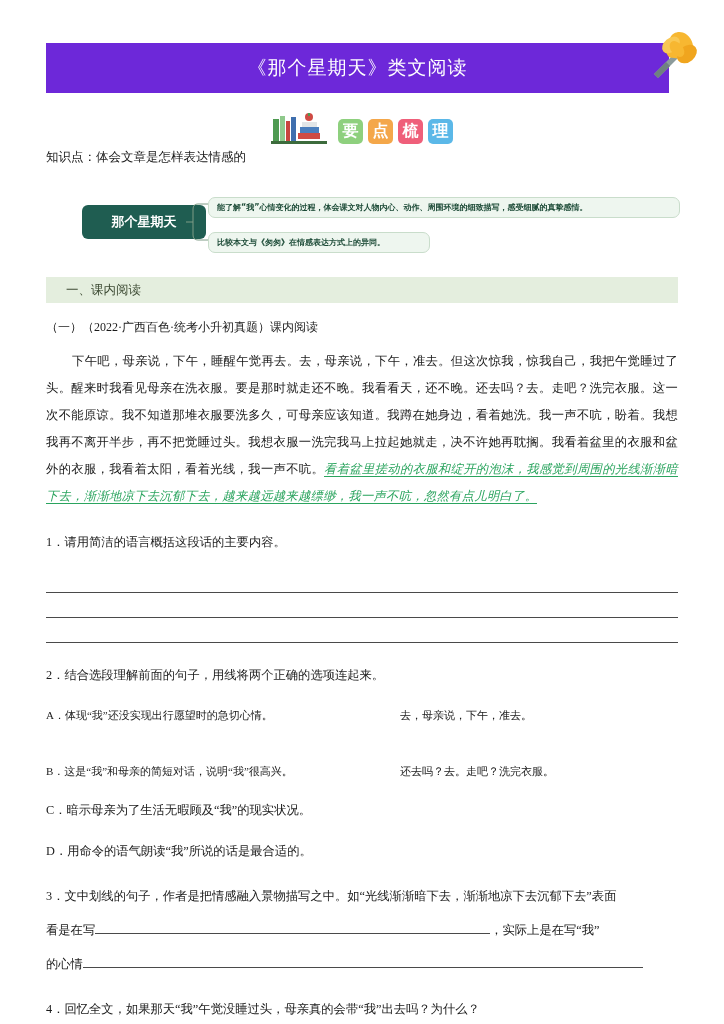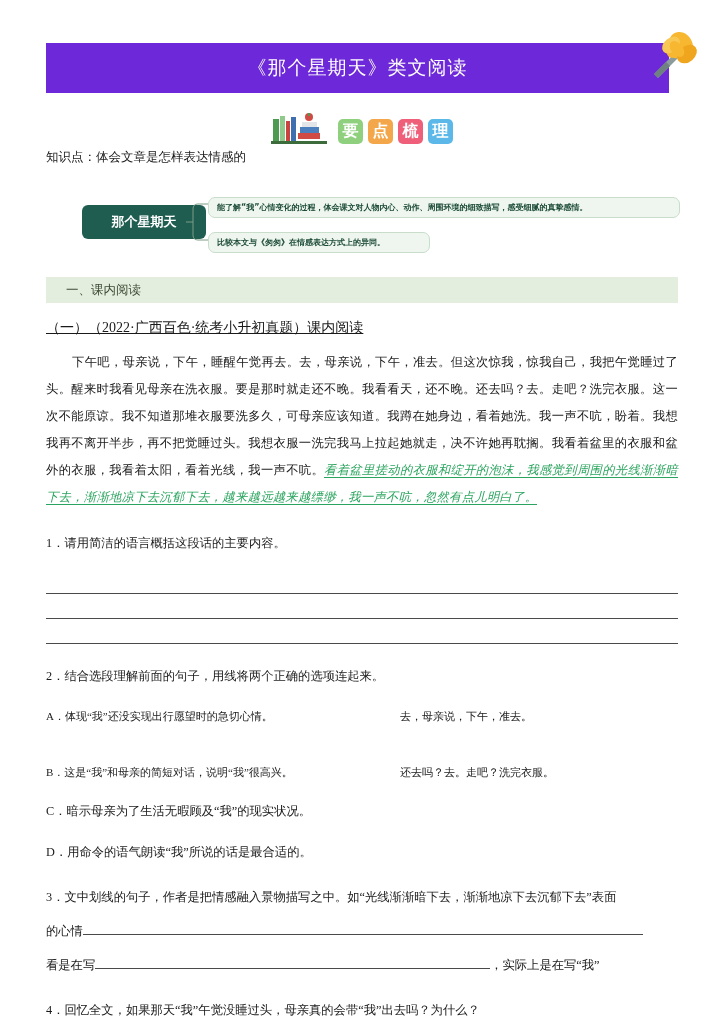--- a/index.html
+++ b/index.html
@@ -144,23 +144,22 @@
     align-items: center;
     padding-left: 20px;
     box-sizing: border-box;
     font-size: 12.5px;
     color: #3c4a33;
     font-family: "Liberation Serif", serif;
   }
 
   .sub-head {
     margin: 16px 46px 0 46px;
-    font-size: 14px;
-    font-family: "Liberation Serif", serif;
-    text-decoration: underline;
+    font-size: 12px;
+    font-family: "Liberation Serif", serif;
   }
 
   
   .passage {
     margin: 12px 46px 0 46px;
     font-size: 12.3px;
     line-height: 27px;
     text-align: justify;
     text-justify: inter-ideograph;
     font-family: "DejaVu Serif", "Liberation Serif", serif;
@@ -273,22 +272,22 @@
     <div class="match-right">去，母亲说，下午，准去。</div>
   </div>
   <div class="q match-row" style="margin-top:34px">
     <div class="match-left">B．这是“我”和母亲的简短对话，说明“我”很高兴。</div>
     <div class="match-right">还去吗？去。走吧？洗完衣服。</div>
   </div>
   <div class="q opt">C．暗示母亲为了生活无暇顾及“我”的现实状况。</div>
   <div class="q opt">D．用命令的语气朗读“我”所说的话是最合适的。</div>
 
   <div class="q q-stem">3．文中划线的句子，作者是把情感融入景物描写之中。如“光线渐渐暗下去，渐渐地凉下去沉郁下去”表面</div>
+  <div class="q q3l2">
+    <span>看是在写</span><span class="blank-inline" style="width:395px"></span><span>，实际上是在写“我”</span>
+  </div>
   <div class="q q3l3">
     <span>的心情</span><span class="blank-inline" style="width:560px"></span>
   </div>
-  <div class="q q3l2">
-    <span>看是在写</span><span class="blank-inline" style="width:395px"></span><span>，实际上是在写“我”</span>
-  </div>
 
   <div class="q q-stem">4．回忆全文，如果那天“我”午觉没睡过头，母亲真的会带“我”出去吗？为什么？</div>
 
 </div>
 
 </body></html>

